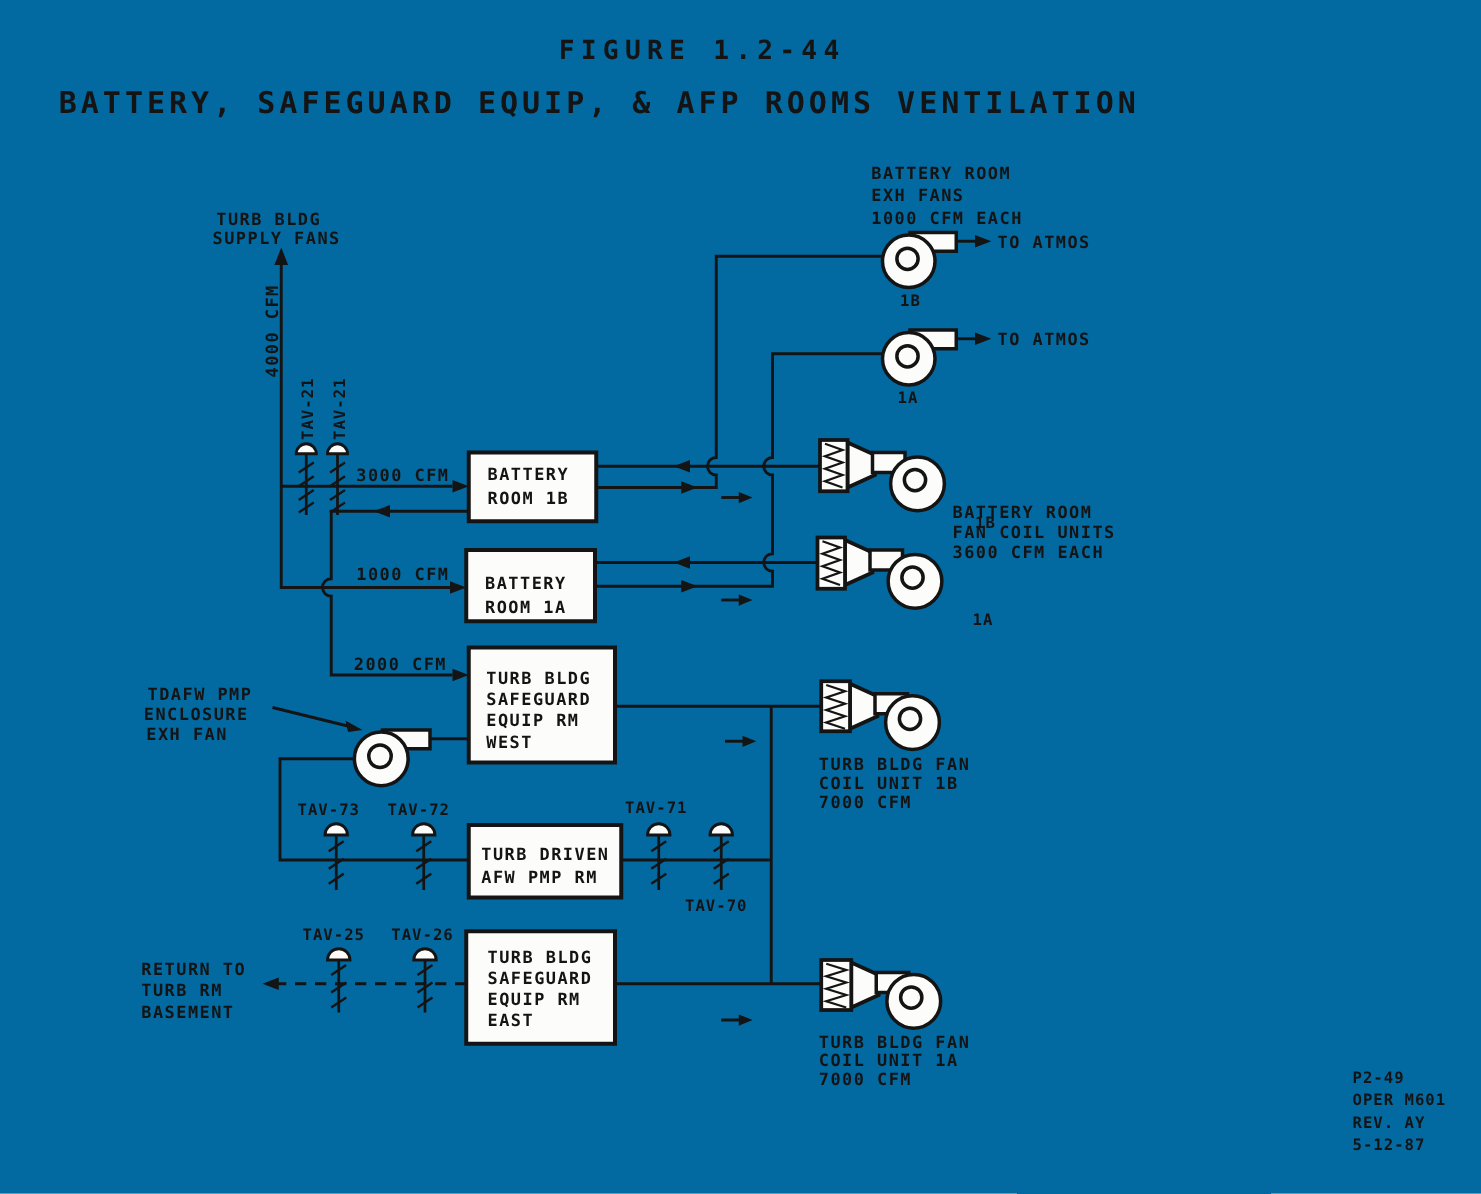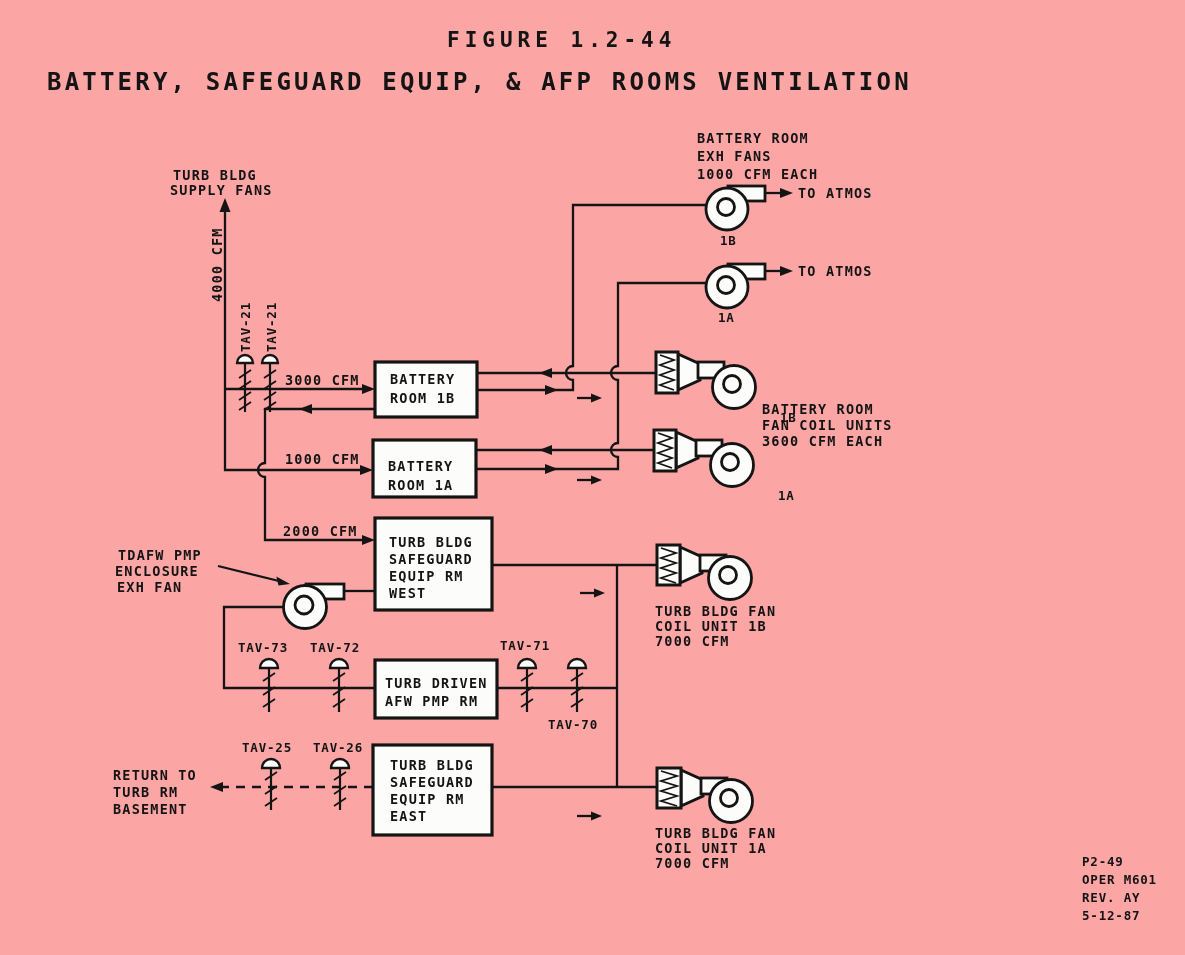--- a/index.html
+++ b/index.html
@@ -1,16 +1,16 @@
 <!DOCTYPE html>
 <html><head>
 <meta charset="utf-8">
 <style>
   html,body{margin:0;padding:0;background:#e8e8e8;}
-  #page{position:relative;width:1185px;height:955px;background:#fca5a5;margin:0 auto;
+  #page{position:relative;width:1185px;height:955px;background:#0369a1;margin:0 auto;
         font-family:"DejaVu Sans Mono","Liberation Mono",monospace;}
   svg{position:absolute;left:0;top:0;}
   .pipe{stroke:#141414;stroke-width:2.3;fill:none;}
   .pipe-dash{stroke:#141414;stroke-width:2.3;fill:none;stroke-dasharray:9 7;}
   .boxr{fill:#fcfcfb;stroke:#141414;stroke-width:3.2;}
   .fan{fill:#fcfcfb;stroke:#141414;stroke-width:2.8;}
   .coil{fill:#fcfcfb;stroke:#141414;stroke-width:3;}
   .zig{fill:none;stroke:#141414;stroke-width:1.8;}
   .stem{stroke:#141414;stroke-width:2.2;fill:none;}
   .dome{fill:#fcfcfb;stroke:#141414;stroke-width:2.3;}

